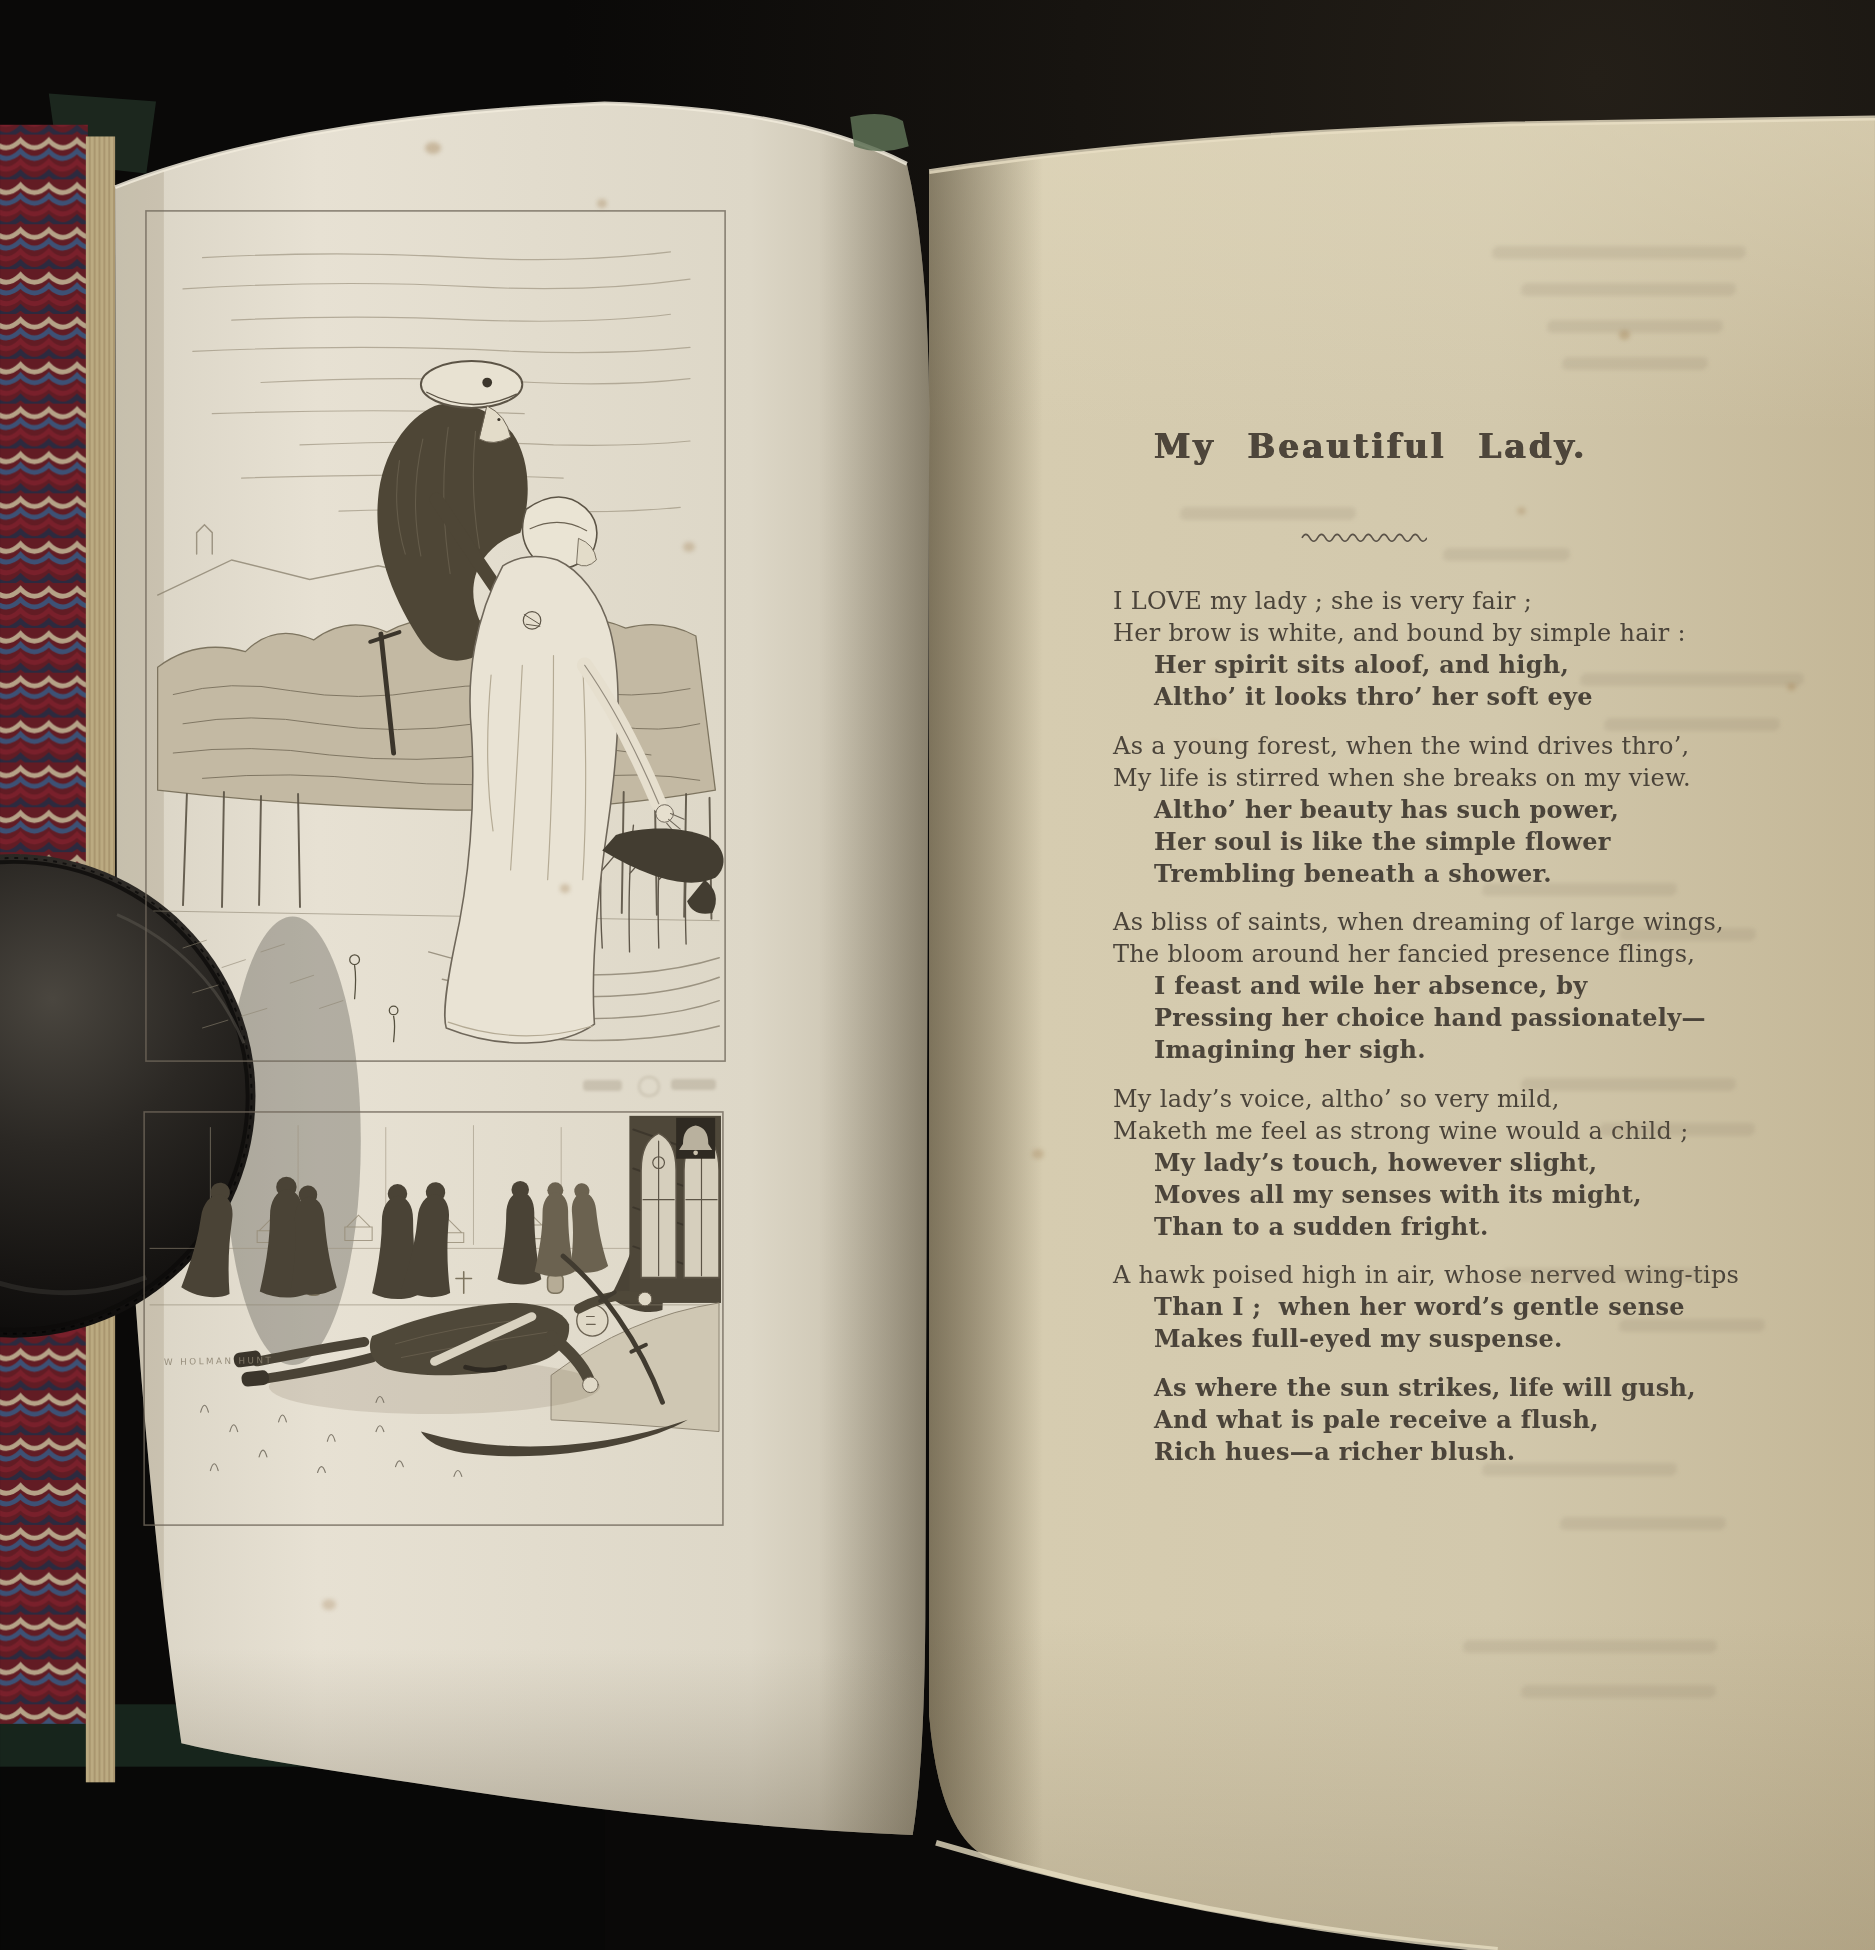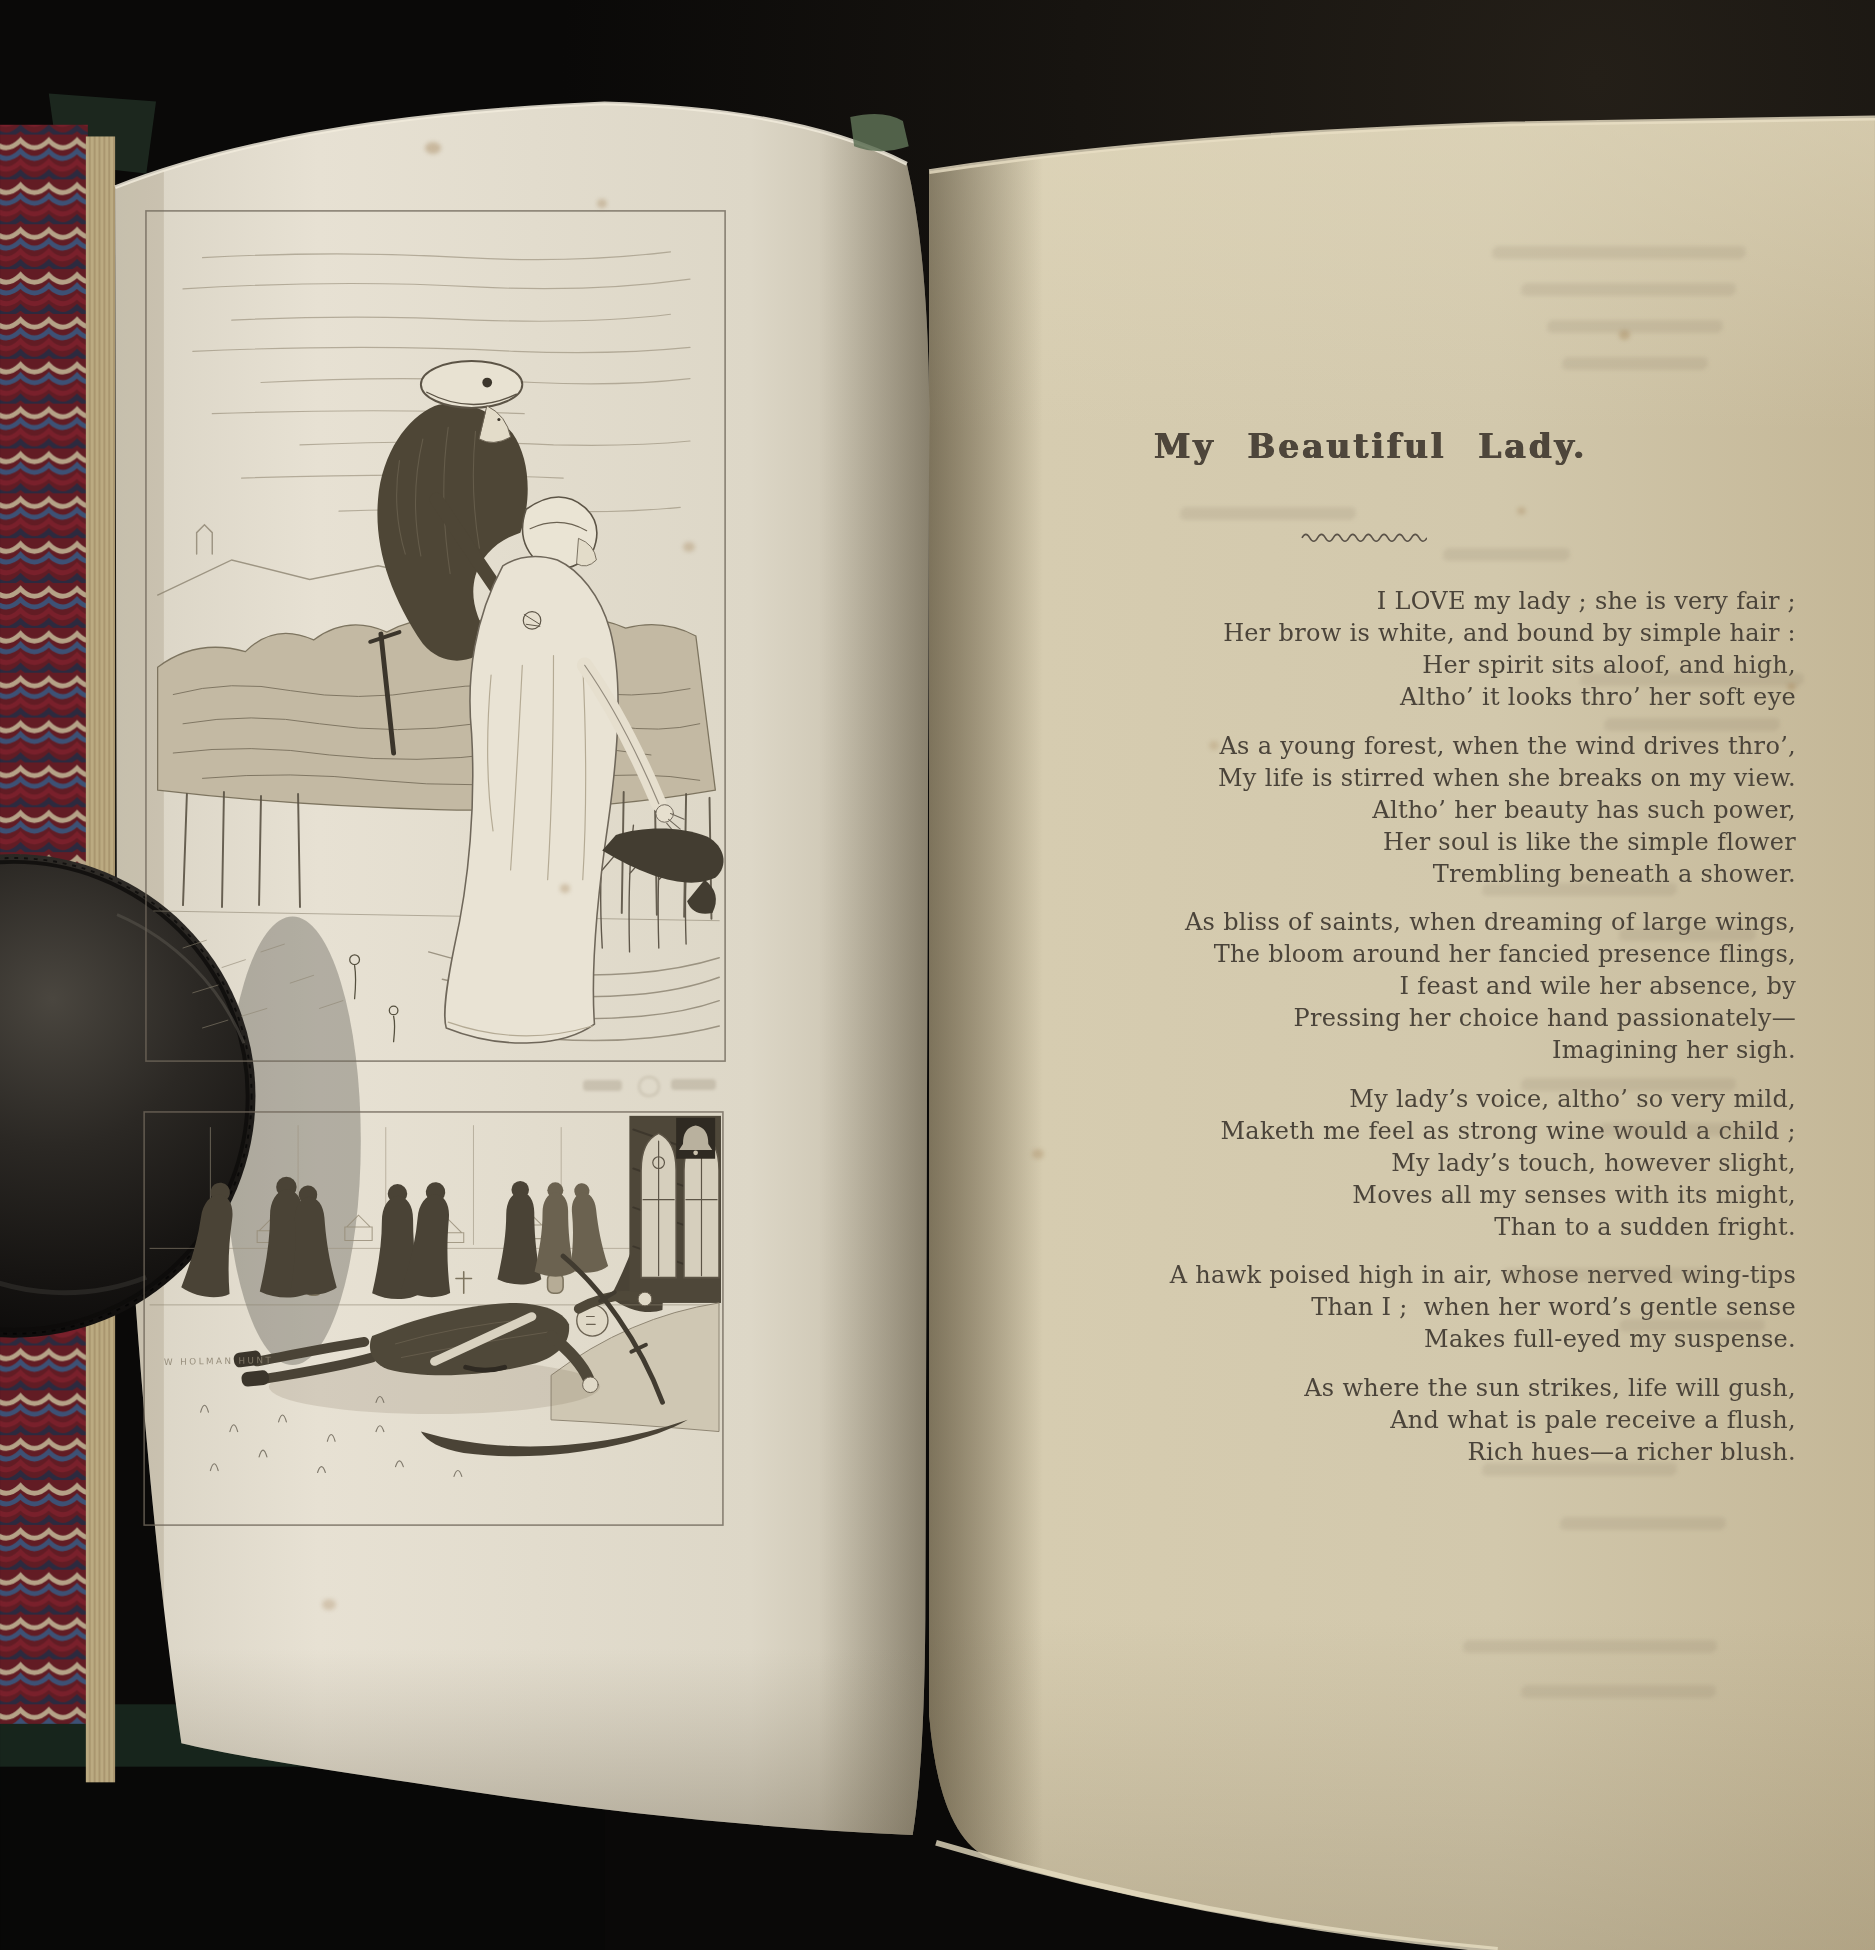--- a/index.html
+++ b/index.html
@@ -9,24 +9,24 @@
   .base{position:absolute;left:0;top:0;}
   .etch{position:absolute;}
   .etch-top{left:144px;top:207px;width:585px;height:858px;}
   .etch-bottom{left:142px;top:1110px;width:585px;height:419px;}
 
   .poem-title{position:absolute;left:1122px;top:427px;width:497px;text-align:center;
     font-size:33px;font-weight:bold;color:#4e463b;letter-spacing:2.9px;word-spacing:17.6px;
     text-shadow:0.7px 0 0 #4e463b,-0.4px 0 0 #4e463b;}
   .wavy-rule{position:absolute;left:1300px;top:530px;}
 
-  .poem{position:absolute;left:1113px;top:585px;width:683px;color:#4b443a;text-align:right;}
+  .poem{position:absolute;left:1113px;top:585px;width:683px;color:#4b443a;}
   .poem .stanza{margin:0 0 16.6px 0;}
   .poem .line{font-size:24px;line-height:32px;white-space:pre;letter-spacing:0.3px;}
-  .poem .line.indent{padding-left:41px;}
+  .poem .line.indent{padding-left:41px;font-weight:bold;}
 
   .signature{position:absolute;left:164px;top:1356px;font-family:"DejaVu Sans",sans-serif;
     font-size:8.8px;letter-spacing:2.4px;color:#8b8270;opacity:.85;transform:rotate(-1deg);}
 
   
   .ghost{position:absolute;background:rgba(122,109,85,.14);height:12.7px;border-radius:5.9px;
          filter:blur(2.1px);transform:skewX(-2deg);}
   .gap-ghost{position:absolute;left:581px;top:1071px;width:156px;height:35px;opacity:.55;}
   .gap-ghost span{position:absolute;background:rgba(128,116,92,.45);filter:blur(1.5px);
                   border-radius:3.9px;display:block;}

